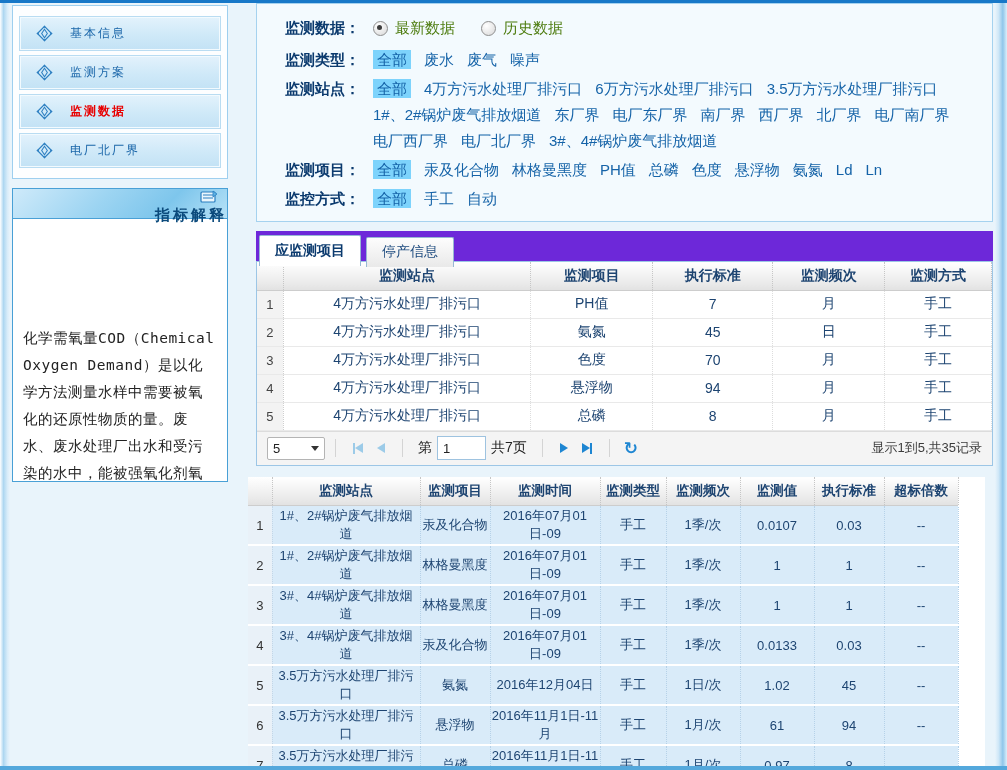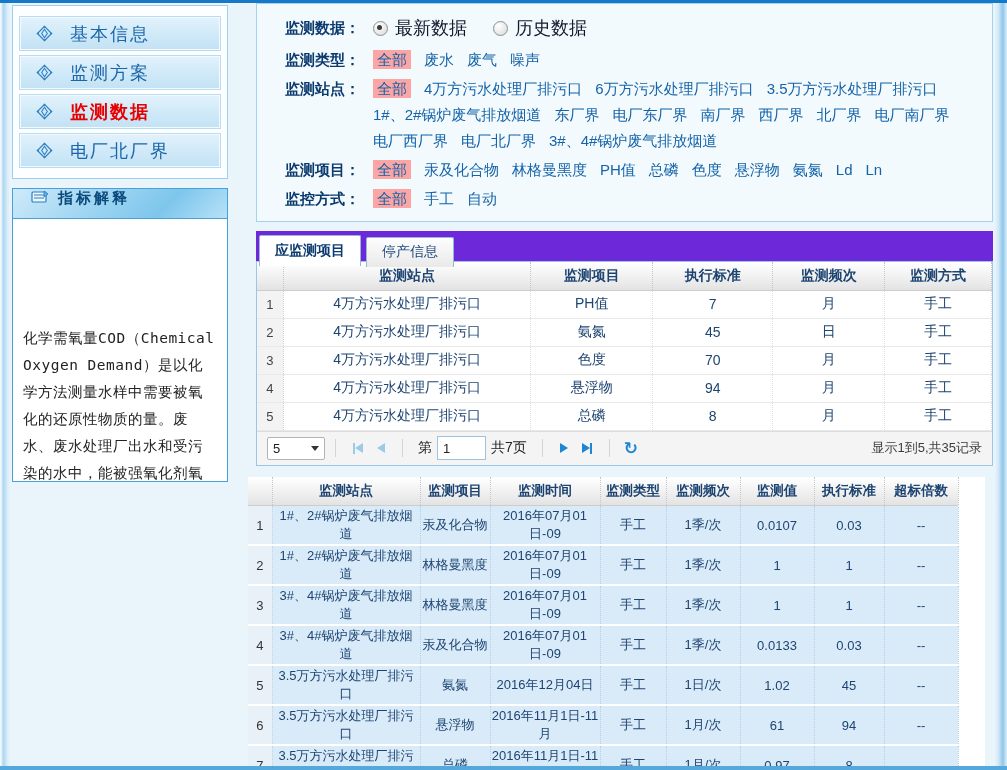--- a/index.html
+++ b/index.html
@@ -20,28 +20,29 @@
   
   .side{width:216px;margin-top:2px;}
   .navbox{background:#fdfeff;border:1px solid #9ecfef;padding:6px 5px;}
   .side-item{
     display:flex;align-items:center;height:33px;margin:4px 1px;
     background:linear-gradient(180deg,#e3f2fc 0%,#cfe9f8 55%,#c3e2f5 100%);
     border:1px solid #b9dcf2;box-shadow:inset 0 0 0 1px #f2fafe;
     padding-left:16px;cursor:pointer;
   }
   .nav-ico{width:20px;height:18px;margin-right:14px;display:inline-flex;align-items:center;}
-  .side-label{font-size:18px;color:#1a66a9;letter-spacing:2px;}
+  .side-label{font-size:12px;color:#1a66a9;letter-spacing:2px;}
   .side-label.active{color:#e80000;font-weight:bold;text-align:center;}
 
   .glossary{margin-top:9px;border:1px solid #49a0d6;background:#fff;}
   .glossary-hd{
-    height:29px;display:flex;align-items:flex-start;padding-left:17px;
+    height:29px;display:flex;align-items:flex-end;padding-left:8px;
     background:linear-gradient(135deg,#cfeafa 0%,#9ed5f2 40%,#7ec6ec 70%,#b7e2f7 100%);
     border-bottom:1px solid #49a0d6;
+    flex-direction:column;
   }
   .glossary-hd .g-ico{width:20px;height:17px;margin-right:8px;display:inline-flex;}
   .glossary-title{font-size:15px;font-weight:bold;color:#0b4a7c;letter-spacing:3px;}
   .glossary-bd{
     height:254px;overflow:hidden;padding:8px 10px 0 10px;
   }
   .glossary-text{
     padding-top:98px;font-family:"DejaVu Sans Mono","Liberation Mono",monospace;
     font-size:14.5px;line-height:27px;color:#222;letter-spacing:0.5px;
   }
@@ -49,26 +50,26 @@
   
   .main{width:737px;margin-left:28px;}
   .filterbox{
     border:1px solid #a5d2ef;background:#f3fafe;
     padding:8px 6px 6px 28px;
   }
   .frow{display:flex;margin:3px 0;line-height:26px;}
   .flabel{width:88px;flex:0 0 88px;font-size:15px;font-weight:bold;color:#0b3a6e;}
   .fopts{flex:1;font-size:15px;word-break:break-all;}
   .flink{color:#1563a8;text-decoration:none;margin-right:13px;cursor:pointer;white-space:nowrap;}
-  .flink.sel{background:#fca5a5;padding:1px 4px;}
+  .flink.sel{background:#7dd3fc;padding:1px 4px;}
   .radio-wrap{display:inline-flex;align-items:center;margin-right:26px;cursor:pointer;}
   .radio{width:13px;height:13px;border-radius:50%;border:1px solid #8e8e8e;margin-right:7px;
     background:radial-gradient(circle at 35% 30%,#ffffff,#d8d8d8);position:relative;}
   .radio.sel::after{content:"";position:absolute;left:3px;top:3px;width:5px;height:5px;border-radius:50%;background:#3c3c3c;}
-  .radio-label{font-size:18px;color:#0f172a;}
+  .radio-label{font-size:15px;color:#4d7c0f;}
 
   .tabband{margin-top:9px;background:#6d28d9;padding:4px 0 0 3px;height:26px;position:relative;z-index:2;}
   .tab{display:inline-block;padding:5px 15px 6px 15px;font-size:14px;color:#1c4a7e;
     background:linear-gradient(180deg,#fdfdfd,#e9e9e9);
     border:1px solid #98b8d4;border-bottom:none;border-radius:2px 2px 0 0;margin-right:5px;cursor:pointer;position:relative;top:1px;}
   .tab.active{background:#ffffff;font-weight:bold;color:#0b3a6e;top:0;padding-top:6px;}
 
   .contentpanel{background:#fff;border:1px solid #9cc6e6;position:relative;z-index:1;}
 
   table{border-collapse:collapse;}

